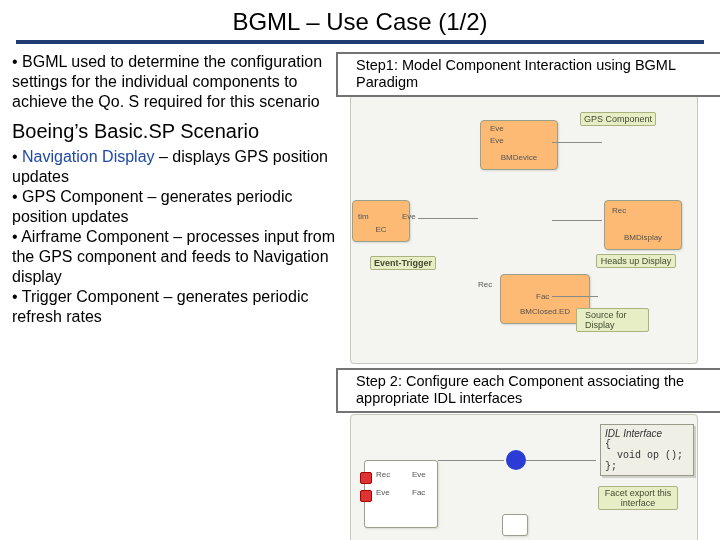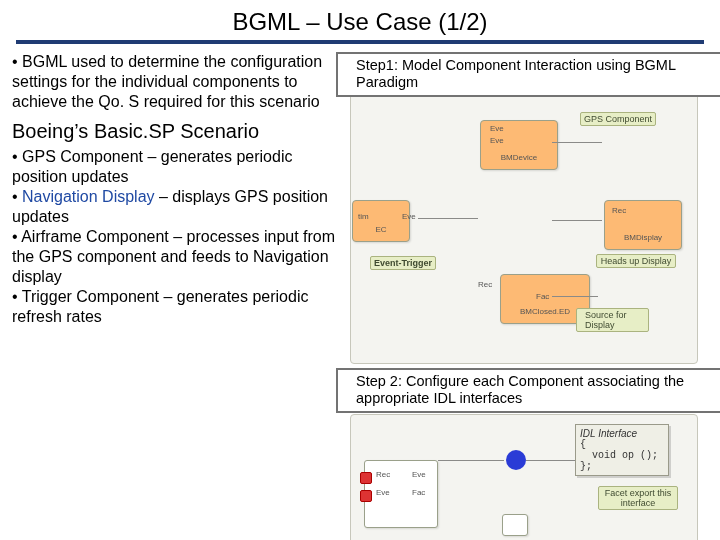--- a/index.html
+++ b/index.html
@@ -196,40 +196,40 @@
     <div class="port" style="left:360px; top:438px; background:#d33; border-color:#a00;"></div>
     <div class="tiny" style="left:376px; top:418px;">Rec</div>
     <div class="tiny" style="left:376px; top:436px;">Eve</div>
     <div class="tiny" style="left:412px; top:418px;">Eve</div>
     <div class="tiny" style="left:412px; top:436px;">Fac</div>
 
     <div class="bluedot" style="left:506px; top:398px;"></div>
     <div class="wire" style="left:438px; top:408px; width:66px;"></div>
     <div class="wire" style="left:526px; top:408px; width:70px;"></div>
 
-    <div class="idlbox" style="left:575px; top:372px; width:84px;">
+    <div class="idlbox" style="left:600px; top:372px; width:84px;">
       <div style="font-family:Arial; font-style:italic; font-size:10px;">IDL Interface</div>
       <div style="white-space:pre;">{
   void op ();
 };</div>
     </div>
 
     <div class="tag" style="left:598px; top:434px; width:72px; text-align:center;">Facet export this interface</div>
 
     <div class="chip" style="left:502px; top:462px; width:24px; height:20px;"></div>
 
     <div class="intro">• BGML used to determine the configuration settings for the individual components to achieve the Qo. S required for this scenario</div>
 
     <div class="subhead">Boeing’s Basic.SP Scenario</div>
 
     <div class="item">
+      <span>• </span><span class="term navdisp">Navigation Display</span><span class="item-run"> – displays GPS position updates</span>
+    </div>
+    <div class="item">
       <span>• </span><span class="term">GPS Component</span><span class="item-run"> – generates periodic position updates</span>
-    </div>
-    <div class="item">
-      <span>• </span><span class="term navdisp">Navigation Display</span><span class="item-run"> – displays GPS position updates</span>
     </div>
     <div class="item">
       <span>• </span><span class="term">Airframe Component</span><span class="item-run"> – processes input from the GPS component and feeds to Navigation display</span>
     </div>
     <div class="item">
       <span>• </span><span class="term">Trigger Component</span><span class="item-run"> – generates periodic refresh rates</span>
     </div>
 
   </div>
 </div>

